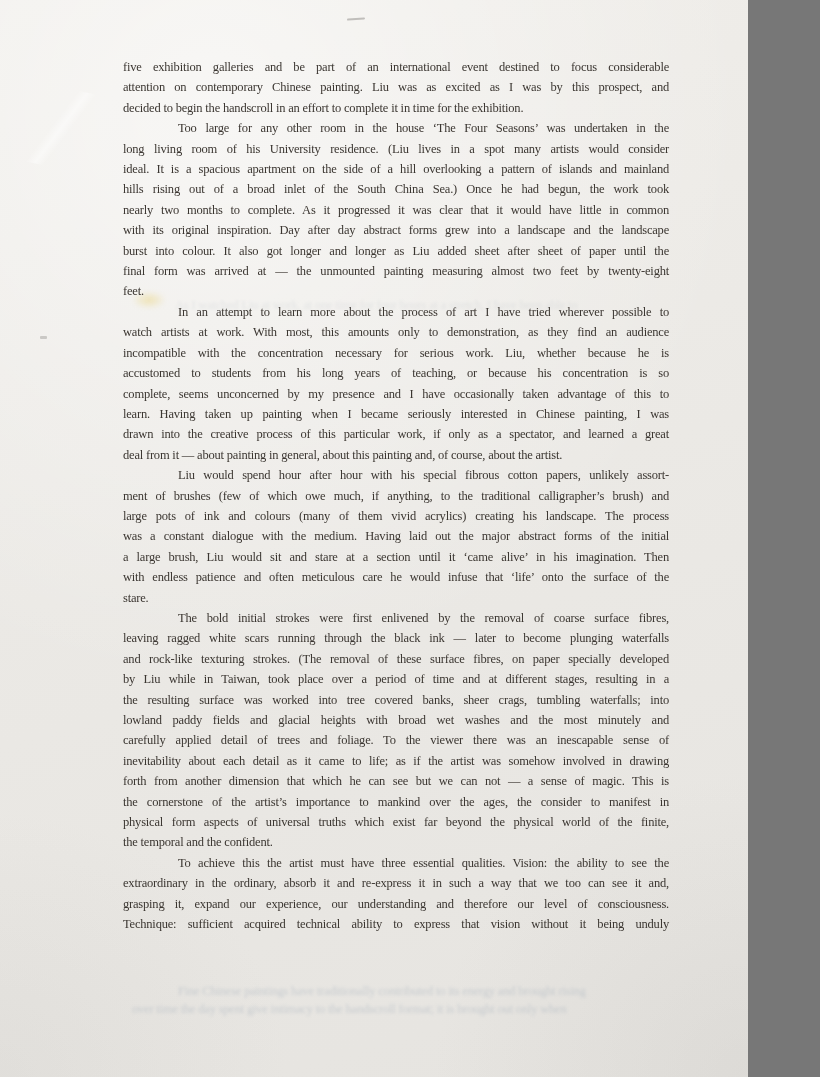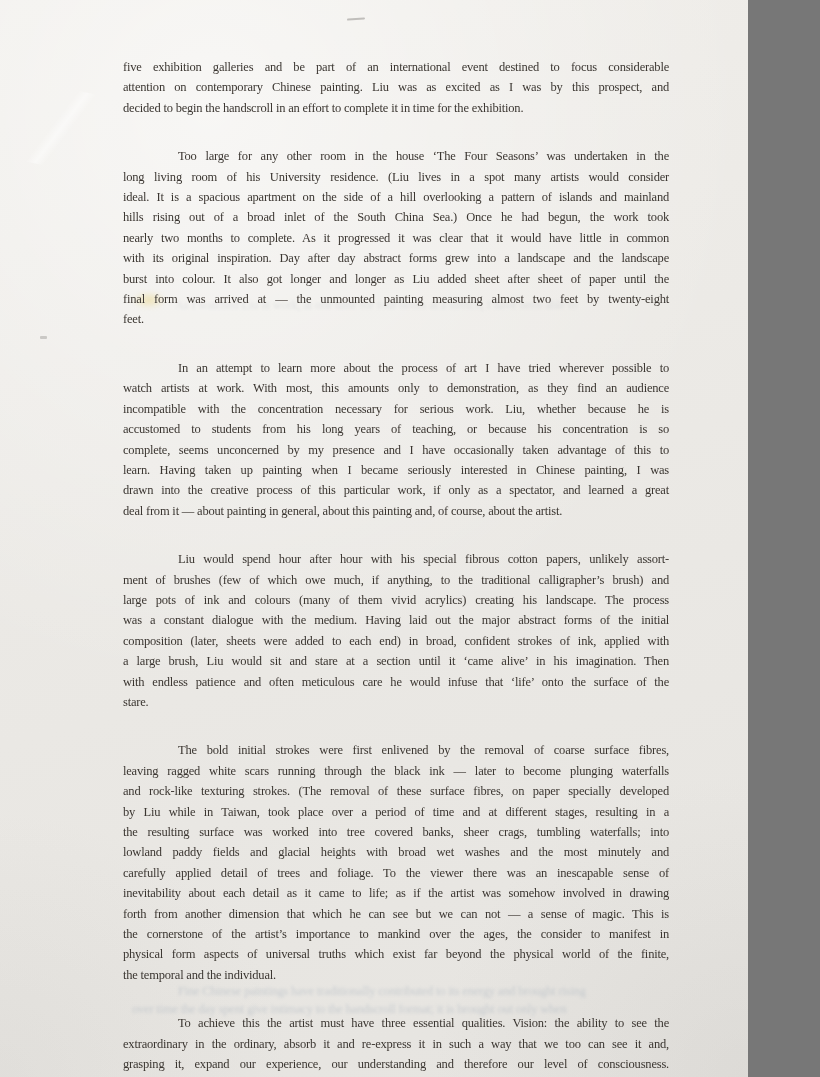--- a/index.html
+++ b/index.html
@@ -33,21 +33,21 @@
     position:absolute;left:123px;top:57px;width:546px;
     color:var(--ink,#3b3631);
     font-size:12.5px;letter-spacing:-0.2px;line-height:20.42px;
   }
   .line{
     height:20.42px;
     text-align:justify;
     text-align-last:justify;
     text-justify:inter-word;
   }
-  .line.indent{text-indent:55px;margin-top:28px;}
+  .line.indent{text-indent:55px;}
   .line.last{text-align-last:left;}
   .ghost{
     position:absolute;white-space:nowrap;
     font-size:12.5px;letter-spacing:-0.2px;
     filter:blur(1.7px);pointer-events:none;
   }
 </style>
 </head>
 <body>
 
@@ -82,35 +82,34 @@
       <div class="line">incompatible with the concentration necessary for serious work. Liu, whether because he is</div>
       <div class="line">accustomed to students from his long years of teaching, or because his concentration is so</div>
       <div class="line">complete, seems unconcerned by my presence and I have occasionally taken advantage of this to</div>
       <div class="line">learn. Having taken up painting when I became seriously interested in Chinese painting, I was</div>
       <div class="line">drawn into the creative process of this particular work, if only as a spectator, and learned a great</div>
       <div class="line last">deal from it — about painting in general, about this painting and, of course, about the artist.</div>
       <div class="line indent">Liu would spend hour after hour with his special fibrous cotton papers, unlikely assort-</div>
       <div class="line">ment of brushes (few of which owe much, if anything, to the traditional calligrapher’s brush) and</div>
       <div class="line">large pots of ink and colours (many of them vivid acrylics) creating his landscape. The process</div>
       <div class="line">was a constant dialogue with the medium. Having laid out the major abstract forms of the initial</div>
-      <div class="line">composition (later, sheets were added to each end) in broad, confident strokes of ink, applied with</div>
       <div class="line">a large brush, Liu would sit and stare at a section until it ‘came alive’ in his imagination. Then</div>
       <div class="line">with endless patience and often meticulous care he would infuse that ‘life’ onto the surface of the</div>
       <div class="line last">stare.</div>
       <div class="line indent">The bold initial strokes were first enlivened by the removal of coarse surface fibres,</div>
       <div class="line">leaving ragged white scars running through the black ink — later to become plunging waterfalls</div>
       <div class="line">and rock-like texturing strokes. (The removal of these surface fibres, on paper specially developed</div>
       <div class="line">by Liu while in Taiwan, took place over a period of time and at different stages, resulting in a</div>
       <div class="line">the resulting surface was worked into tree covered banks, sheer crags, tumbling waterfalls; into</div>
       <div class="line">lowland paddy fields and glacial heights with broad wet washes and the most minutely and</div>
       <div class="line">carefully applied detail of trees and foliage. To the viewer there was an inescapable sense of</div>
       <div class="line">inevitability about each detail as it came to life; as if the artist was somehow involved in drawing</div>
       <div class="line">forth from another dimension that which he can see but we can not — a sense of magic. This is</div>
       <div class="line">the cornerstone of the artist’s importance to mankind over the ages, the consider to manifest in</div>
       <div class="line">physical form aspects of universal truths which exist far beyond the physical world of the finite,</div>
-      <div class="line last">the temporal and the individual.</div>
+      <div class="line last">the temporal and the confident.</div>
       <div class="line indent">To achieve this the artist must have three essential qualities. Vision: the ability to see the</div>
       <div class="line">extraordinary in the ordinary, absorb it and re-express it in such a way that we too can see it and,</div>
       <div class="line">grasping it, expand our experience, our understanding and therefore our level of consciousness.</div>
       <div class="line">Technique: sufficient acquired technical ability to express that vision without it being unduly</div>
     </div>
 
 </div>
 
 </body></html>

